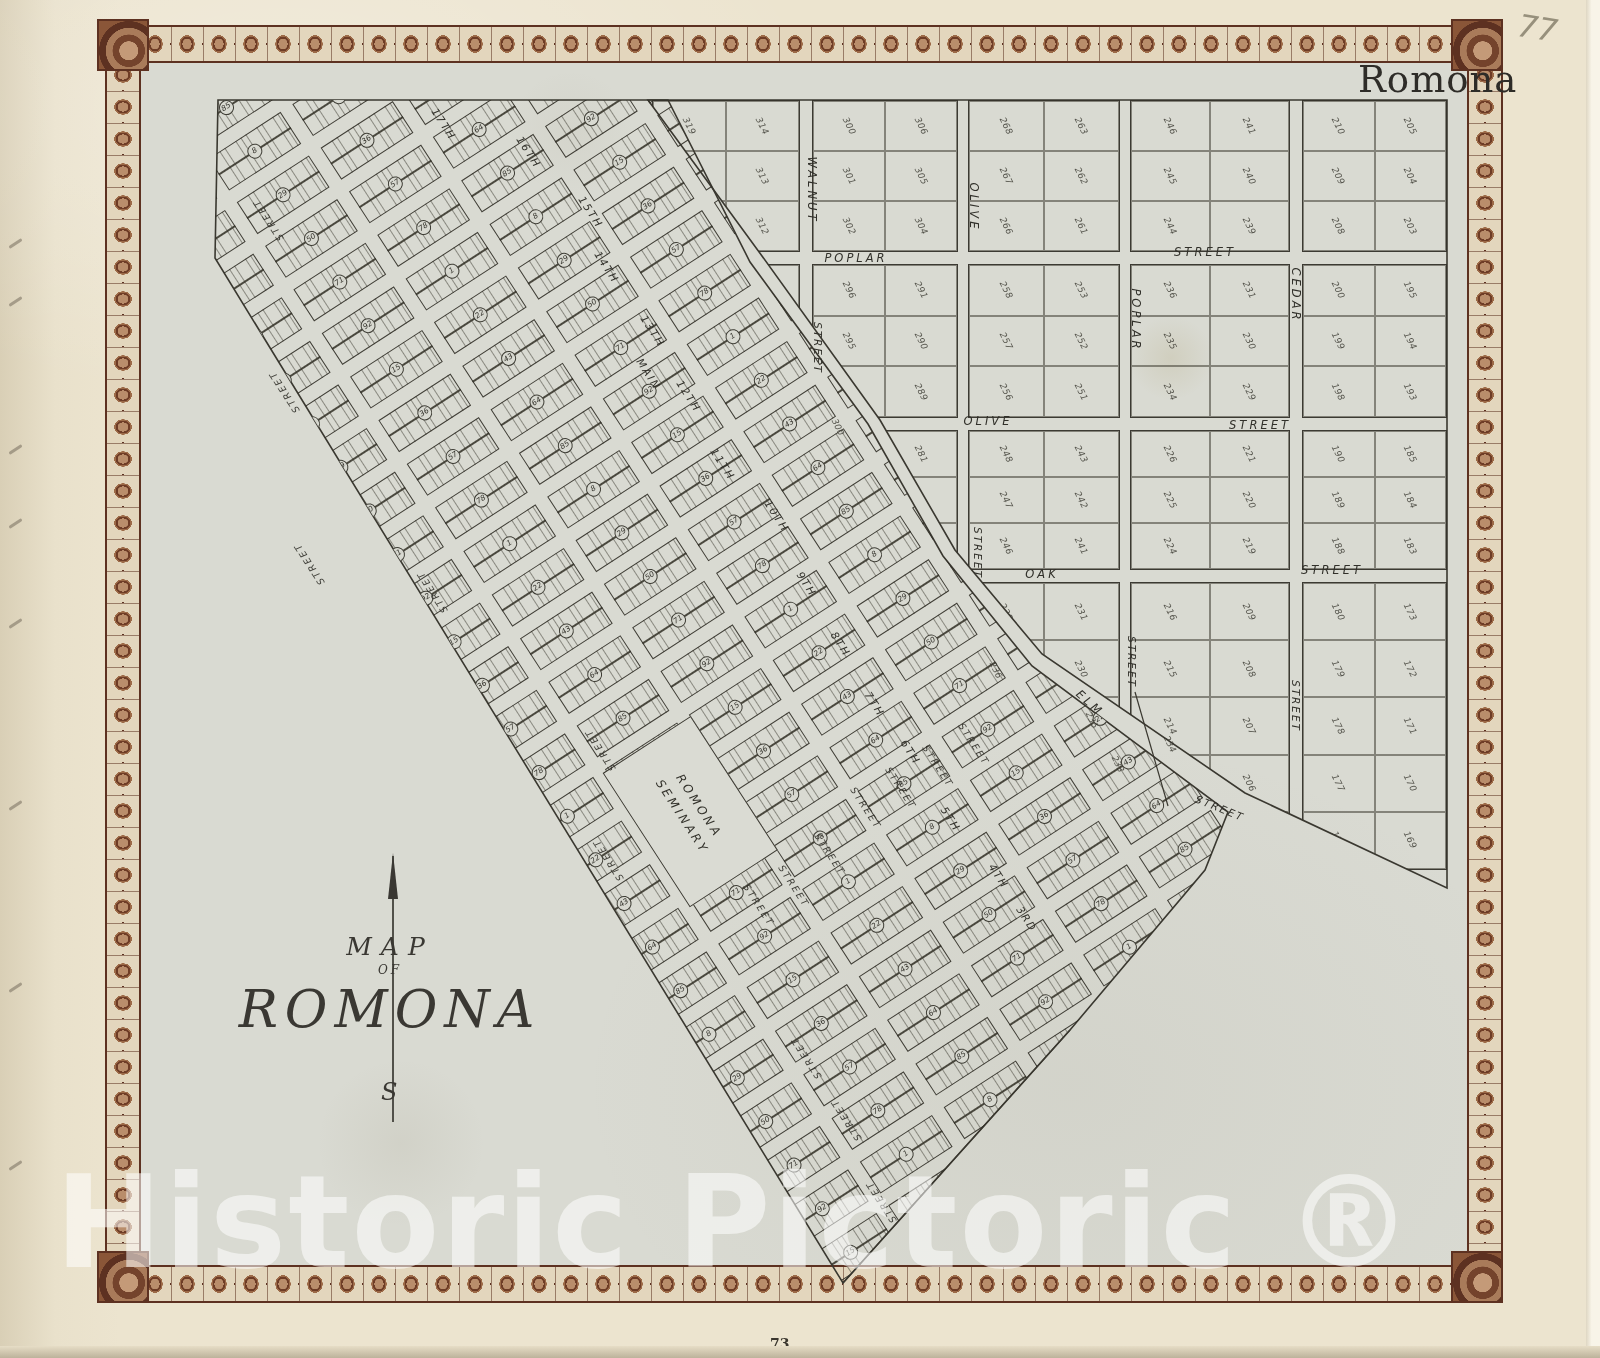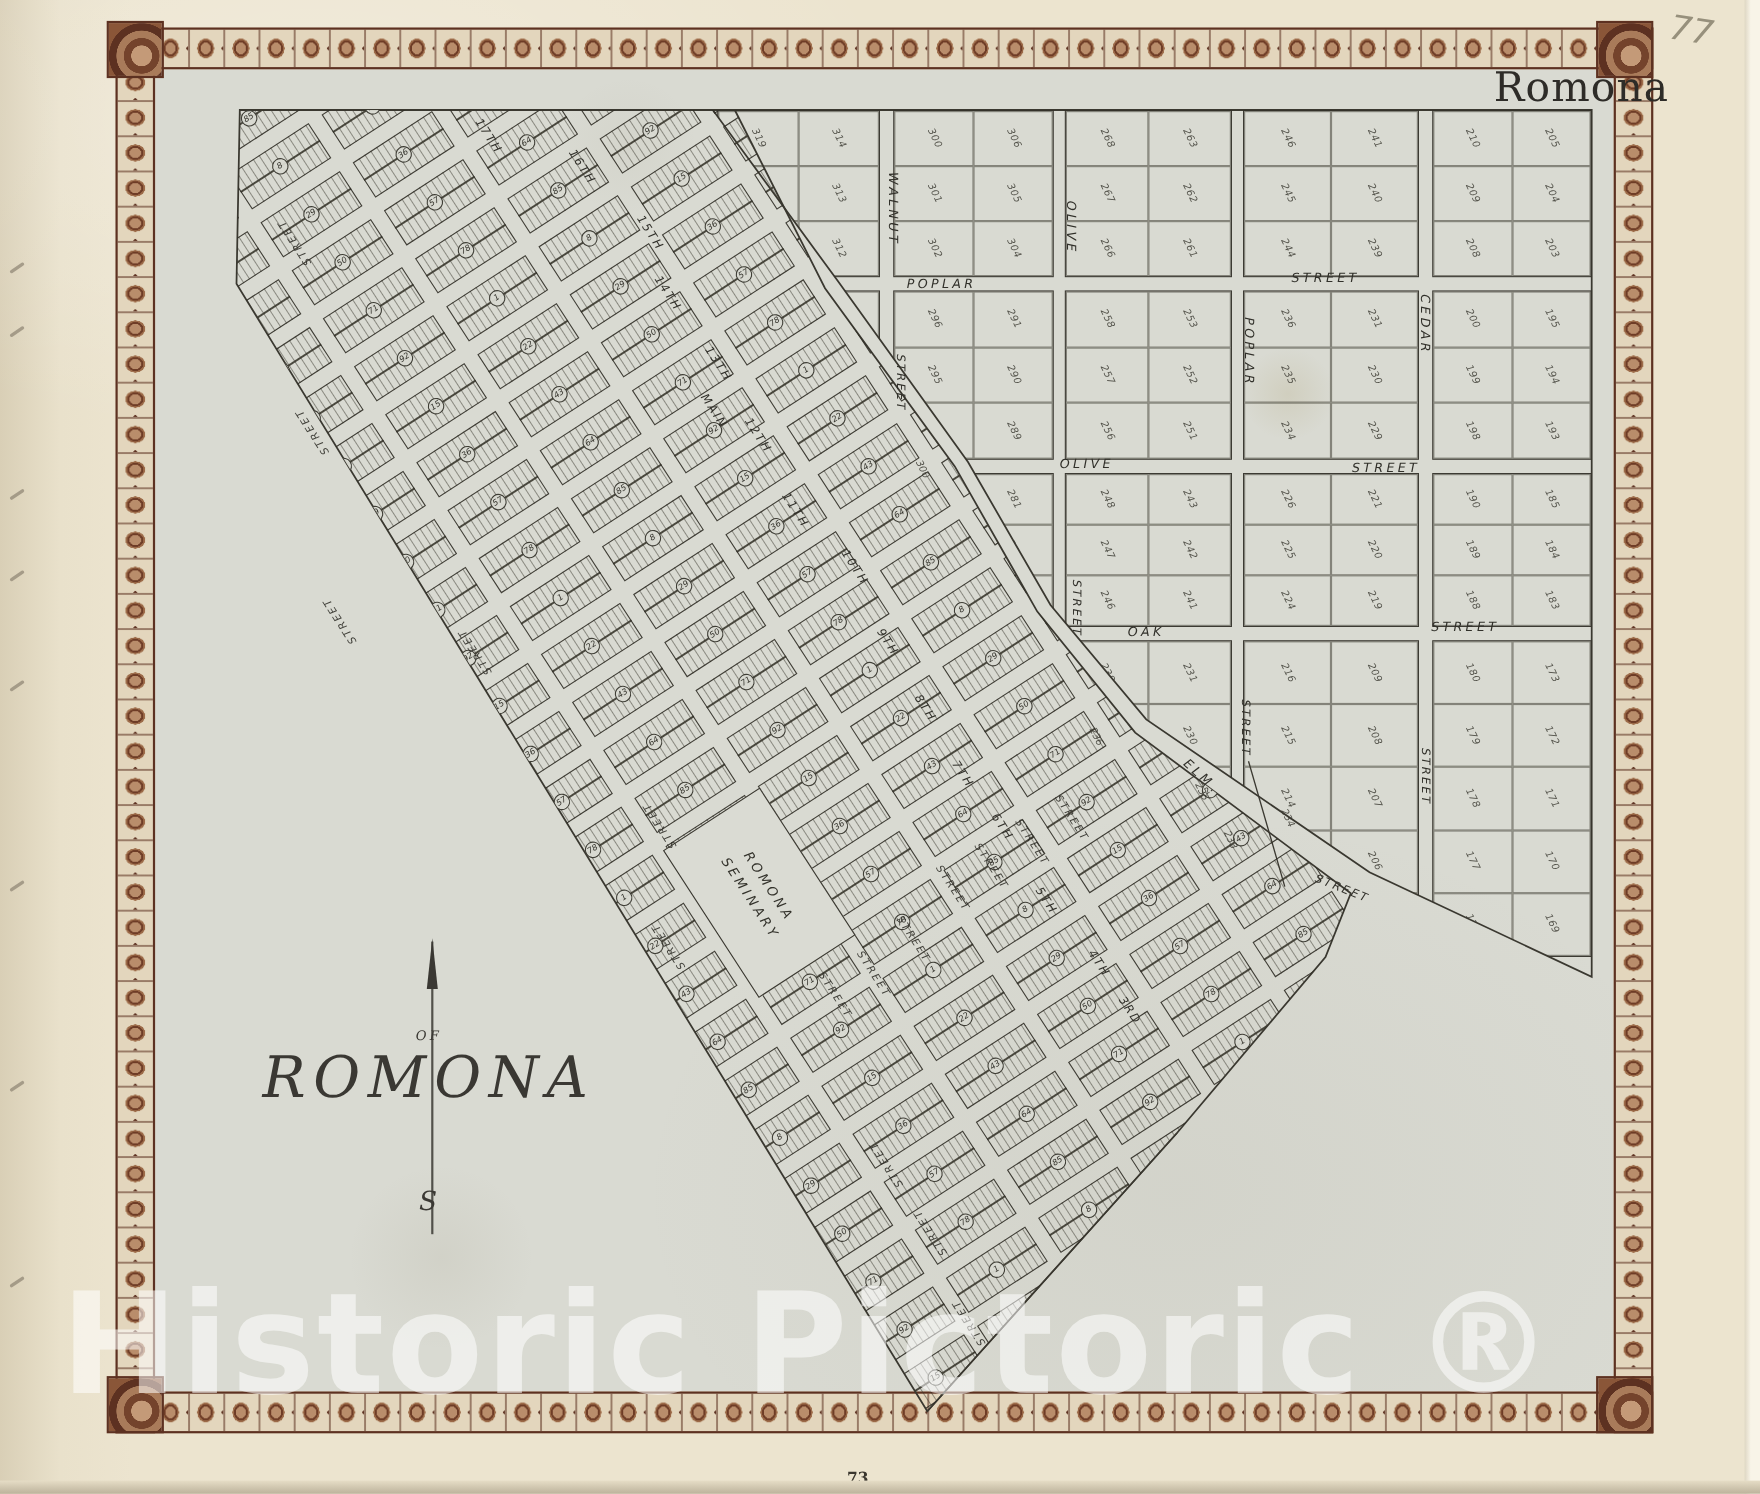--- a/index.html
+++ b/index.html
@@ -1089,20 +1089,21 @@
         <span class="mnum" style="left: 1092px; top: 720px; transform: translate(-50%, -50%) rotate(64deg);">235</span>
         <span class="mnum" style="left: 996px; top: 670px; transform: translate(-50%, -50%) rotate(64deg);">236</span>
         <span class="mnum" style="left: 838px; top: 427px; transform: translate(-50%, -50%) rotate(64deg);">300</span>
       </div>
   </div>
 
   <div class="needle-line"></div>
   <div class="needle-tip"></div>
   <div class="needle-s">S</div>
   <div class="cartouche">
+    <div class="c-map">MAP</div>
     <div class="c-of">OF</div>
     <div class="c-name">ROMONA</div>
   </div>
 
   <div class="sheet-title">Romona</div>
   <div class="pencil">77</div>
   <div class="pagenum">73</div>
   <div class="watermark">Historic Pictoric ®</div>
 
   <div class="edge-bottom"></div>

